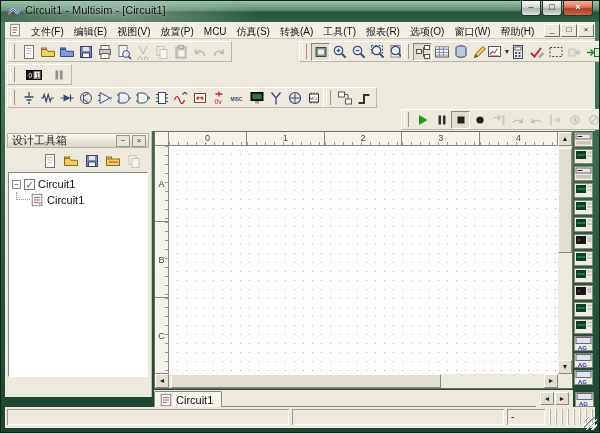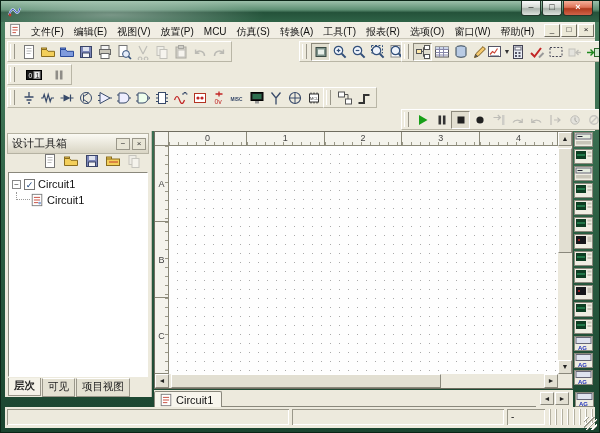--- a/index.html
+++ b/index.html
@@ -37,21 +37,21 @@
     border-left:1px solid #fff;border-right:1px solid #9a978a;}
   .tbtn{width:19px;height:18px;display:flex;align-items:center;justify-content:center;flex:none;position:relative;}
   .tbtn.wide{width:30px;}
   .tbtn.pressed,.tbtn.framed{border:1px solid;border-color:#8d8a7c #fff #fff #8d8a7c;background:#e2dfd0;}
   .tbtn.disabled{opacity:.5;filter:grayscale(.9);}
   .dd{font-size:7px;color:#333;margin-left:1px;}
   .icon{display:inline-flex;width:16px;height:16px;}
   
   .panel{position:absolute;left:4px;top:130px;width:147px;height:266px;background:#edeadd;
     border-right:1px solid #c2bfb0;}
-  .dp-head{position:absolute;left:2px;top:2px;right:2px;height:21px;
+  .dp-head{position:absolute;left:2px;top:2px;right:2px;height:15px;
     background:linear-gradient(180deg,#fbfaf4,#d9d5c4);border:1px solid #b5b2a2;
     display:flex;align-items:center;font-size:11px;color:#222;padding-left:4px;}
   .dp-hbtn{width:14px;height:12px;margin-right:2px;background:#e8e5d6;border:1px solid #9a978a;
     font-size:8px;line-height:10px;text-align:center;color:#333;}
   .dp-tools{position:absolute;left:2px;top:20px;right:2px;height:20px;display:flex;gap:3px;
     justify-content:flex-end;align-items:center;padding-right:6px;}
   .dp-tbtn{width:18px;height:17px;display:flex;align-items:center;justify-content:center;}
   .dp-tbtn.disabled{opacity:.45;filter:grayscale(1);}
   .dp-tree{position:absolute;left:3px;top:41px;right:3px;bottom:20px;background:#fff;
     border:1px solid;border-color:#8a887c #fff #fff #8a887c;font-size:11px;color:#111;padding:3px 2px;overflow:hidden;}
@@ -115,20 +115,21 @@
 <body>
 
 <div class="win">
 
   <div class="titlebar">
     <svg class="app-ico" viewBox="0 0 15 15">
       <path d="M2 11 Q5 2 8 7 T13 4" fill="none" stroke="#dfe6ff" stroke-width="2"></path>
       <path d="M2 11 Q5 2 8 7 T13 4" fill="none" stroke="#3a56c4" stroke-width="1"></path>
       <circle cx="3" cy="11" r="1.4" fill="#c23a2a"></circle>
     </svg>
+    <span class="title-text">Circuit1 - Multisim - [Circuit1]</span>
     <div class="capbtns">
       <div class="cap">–</div>
       <div class="cap">□</div>
       <div class="cap close">×</div>
     </div>
   </div>
 
   <div class="menubar">
     <svg class="mdi-ico" viewBox="0 0 16 16">
       <rect x="2.5" y="1.5" width="10" height="13" fill="#fff" stroke="#777"></rect>
@@ -678,25 +679,20 @@
       <div class="trow">
         <span class="tindent"></span>
         <svg class="icon" viewBox="0 0 16 16" style="width:14px;height:14px;margin-right:3px">
           <rect x="2.5" y="1.5" width="11" height="13" fill="#fff" stroke="#777"></rect>
           <path d="M4.5 5 h7 M4.5 8 h7 M4.5 11 h5" stroke="#c23a2a" fill="none"></path>
           <circle cx="11" cy="11.5" r="1.6" fill="#8aa4d6"></circle>
         </svg>
         <span>Circuit1</span>
       </div>
     </div>
-    <div class="dp-tabs" id="dp-tabs">
-        <div class="dp-tab active">层次</div>
-        <div class="dp-tab">可见</div>
-        <div class="dp-tab">项目视图</div>
-      </div>
   </div>
 
   <div class="canvas">
     <div class="corner-tl"></div>
     <div class="hruler" id="hruler">
         <div class="hcell">0</div>
         <div class="hcell">1</div>
         <div class="hcell">2</div>
         <div class="hcell">3</div>
         <div class="hcell">4</div>

